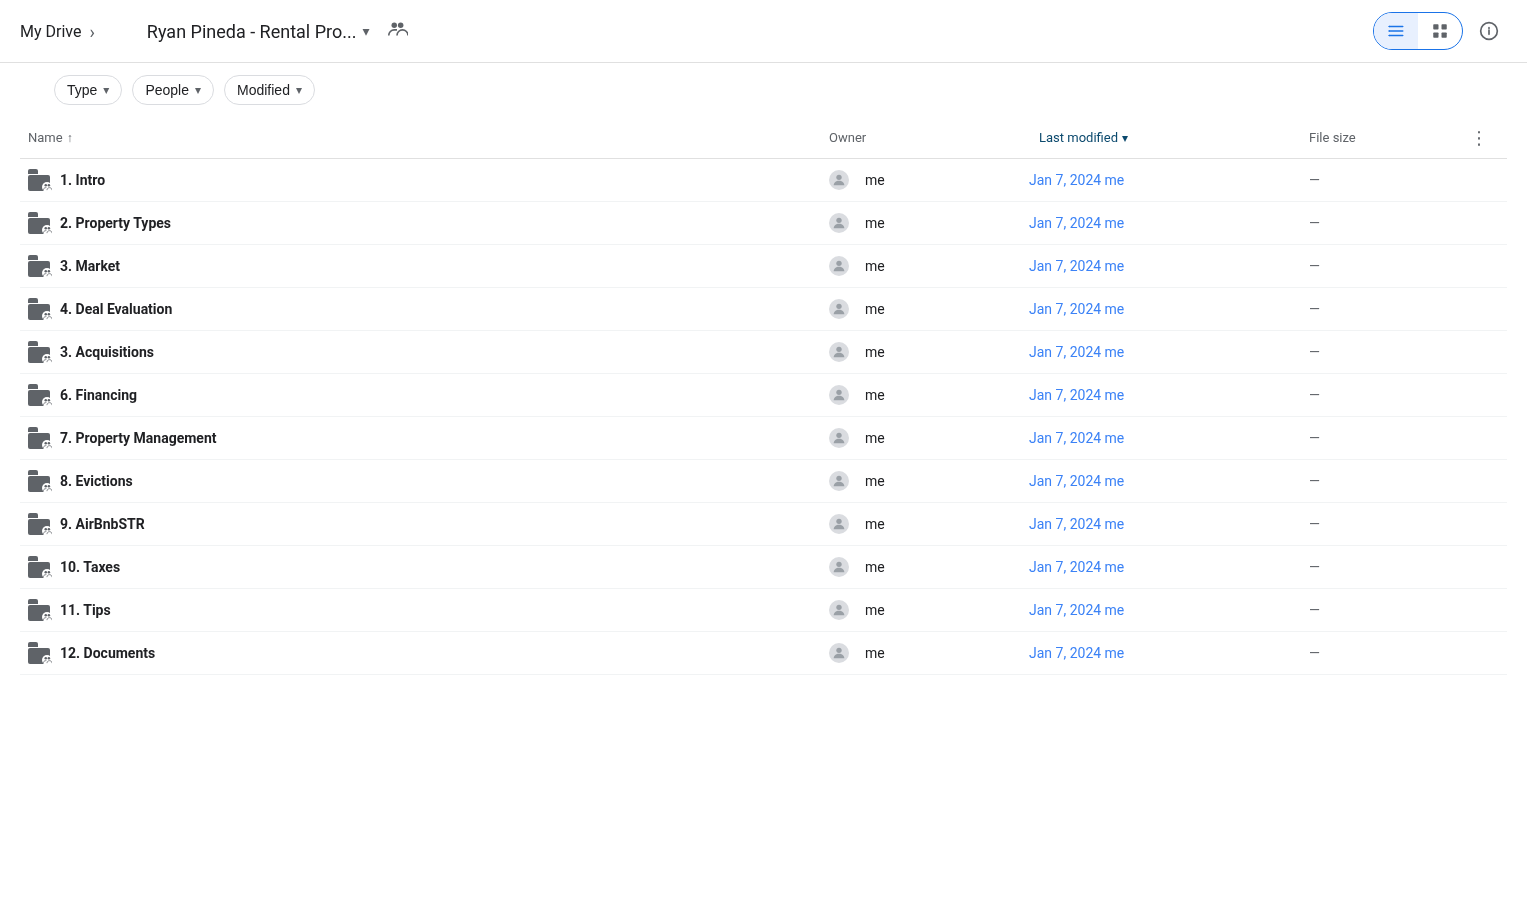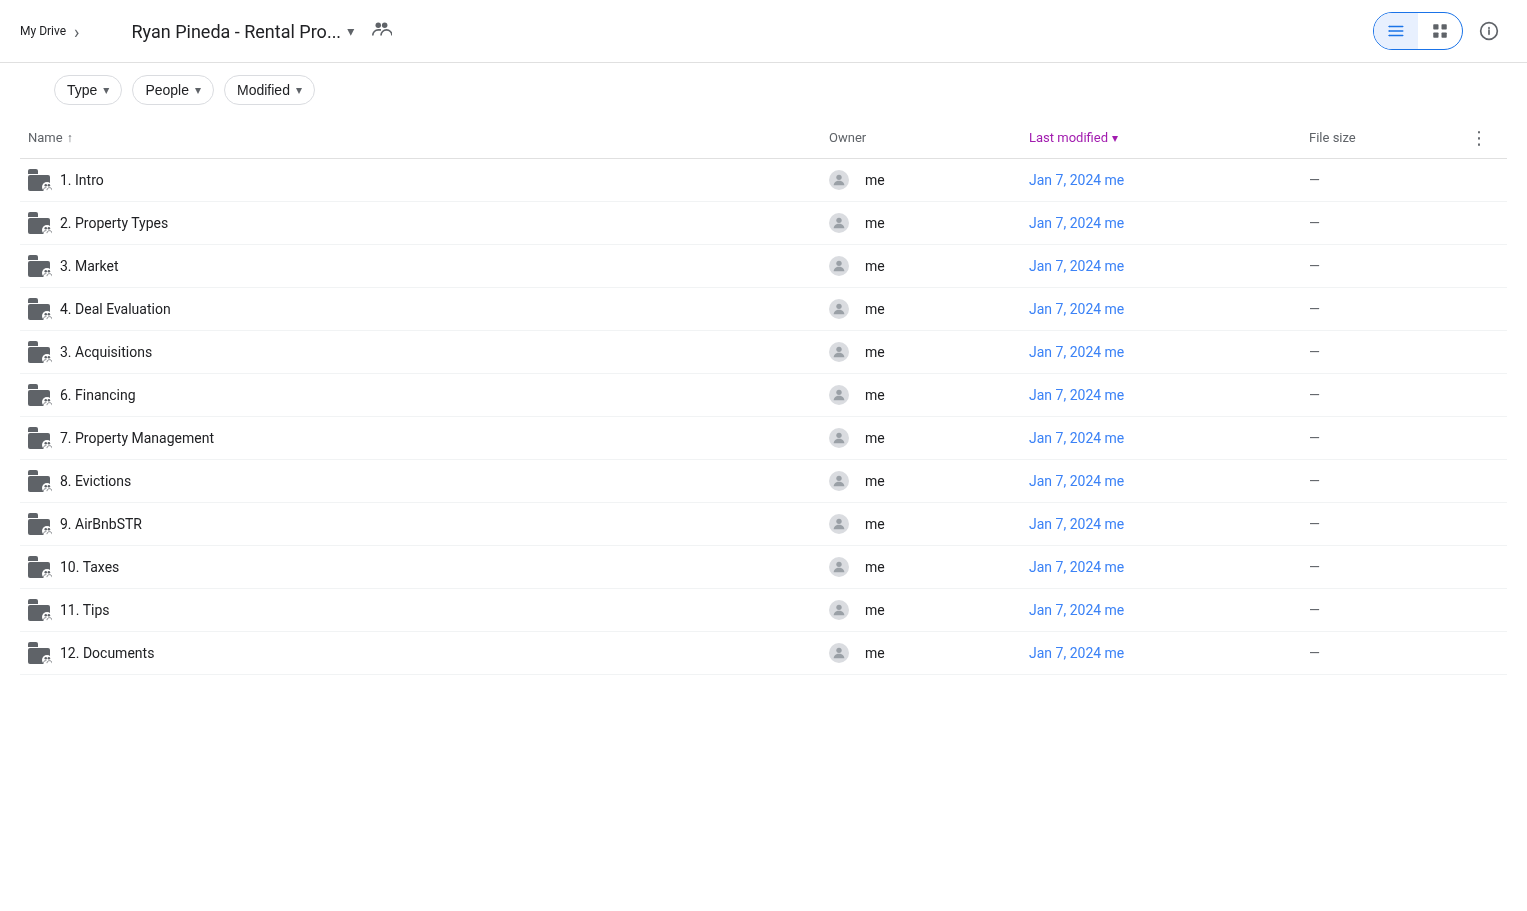--- a/index.html
+++ b/index.html
@@ -1,21 +1,21 @@
 <!DOCTYPE html>
 <html><head>
   <meta charset="utf-8">
   <style>
     * { box-sizing: border-box; margin: 0; padding: 0; }
     body { font-family: 'Google Sans', Roboto, Arial, sans-serif; background: #fff; color: #202124; font-size: 14px; }
 
     
     .header { display: flex; align-items: center; justify-content: space-between; padding: 12px 20px; border-bottom: 1px solid #e0e0e0; }
     .breadcrumb { display: flex; align-items: center; gap: 8px; font-size: 18px; color: #202124; }
-    .breadcrumb-home { font-size: 12px; color: #202124; font-weight: 400; cursor: pointer; }
+    .breadcrumb-home { font-size: 16px; color: #202124; font-weight: 400; cursor: pointer; }
     .breadcrumb-sep { color: #5f6368; font-size: 18px; }
     .breadcrumb-current { display: flex; align-items: center; gap: 6px; font-size: 18px; color: #202124; cursor: pointer; margin-left: 44px; }
     .breadcrumb-caret { font-size: 14px; color: #5f6368; }
     .shared-icon { color: #5f6368; font-size: 20px; margin-left: 8px; cursor: pointer; }
     .header-actions { display: flex; align-items: center; gap: 8px; }
     .view-toggle { display: flex; border: 1px solid #1a73e8; border-radius: 20px; overflow: hidden; }
     .view-btn { display: flex; align-items: center; justify-content: center; width: 44px; height: 36px; cursor: pointer; border: none; background: transparent; }
     .view-btn.active { background: #e8f0fe; }
     .view-btn svg { width: 18px; height: 18px; }
     .info-btn { width: 36px; height: 36px; border-radius: 50%; display: flex; align-items: center; justify-content: center; cursor: pointer; border: none; background: transparent; color: #5f6368; }
@@ -24,38 +24,38 @@
     .filter-bar { display: flex; gap: 10px; padding: 12px 20px; margin-left: 34px; }
     .filter-chip { display: flex; align-items: center; gap: 6px; padding: 6px 12px; border: 1px solid #dadce0; border-radius: 20px; font-size: 14px; color: #202124; cursor: pointer; background: #fff; }
     .chip-caret { font-size: 12px; color: #5f6368; }
 
     
     .table-container { padding: 0 20px; }
     .table-header { display: grid; grid-template-columns: 1fr 200px 280px 150px 40px; align-items: center; padding: 10px 8px; border-bottom: 1px solid #e0e0e0; color: #5f6368; font-size: 13px; }
     .col-name { display: flex; align-items: center; gap: 4px; cursor: pointer; }
     .sort-arrow { font-size: 12px; }
     .col-last-modified { display: flex; align-items: center; gap: 4px; cursor: pointer; }
-    .col-last-modified.active { color: #a21caf; }
+    .col-last-modified.active { color: #0c4a6e; margin-left: 10px; }
     .sort-down { font-size: 12px; }
     .more-header { display: flex; justify-content: center; cursor: pointer; color: #5f6368; font-size: 18px; }
 
     .table-row { display: grid; grid-template-columns: 1fr 200px 280px 150px 40px; align-items: center; padding: 10px 8px; border-bottom: 1px solid #f1f3f4; cursor: pointer; }
     .cell-name { display: flex; align-items: center; gap: 10px; }
     .folder-icon { width: 22px; height: 22px; position: relative; flex-shrink: 0; }
     .folder-body { width: 22px; height: 16px; background: #5f6368; border-radius: 2px; position: absolute; bottom: 0; left: 0; }
     .folder-tab { width: 10px; height: 5px; background: #5f6368; border-radius: 2px 2px 0 0; position: absolute; top: 0; left: 0; }
     .folder-shared-badge { position: absolute; bottom: -1px; right: -2px; width: 10px; height: 10px; background: #fff; border-radius: 50%; display: flex; align-items: center; justify-content: center; }
     .folder-shared-badge svg { width: 10px; height: 10px; }
     .cell-owner { display: flex; align-items: center; gap: 16px; color: #202124; }
     .owner-avatar { width: 20px; height: 20px; border-radius: 50%; background: #dadce0; display: flex; align-items: center; justify-content: center; }
     .owner-avatar svg { width: 16px; height: 16px; color: #9aa0a6; }
     .cell-modified { color: #3b82f6; }
     .cell-size { color: #5f6368; }
     .cell-more { display: flex; justify-content: center; align-items: center; cursor: pointer; color: #5f6368; font-size: 18px; opacity: 0; }
-    .file-name { font-size: 14px; color: #202124; }
+    .file-name { font-size: 14px; color: #202124; font-weight: bold; }
   </style>
 </head>
 <body>
 
 <div class="header">
   <div class="breadcrumb">
     <span class="breadcrumb-home">My Drive</span>
     <span class="breadcrumb-sep">›</span>
     <span class="breadcrumb-current">
       <span>Ryan Pineda - Rental Pro...</span>

